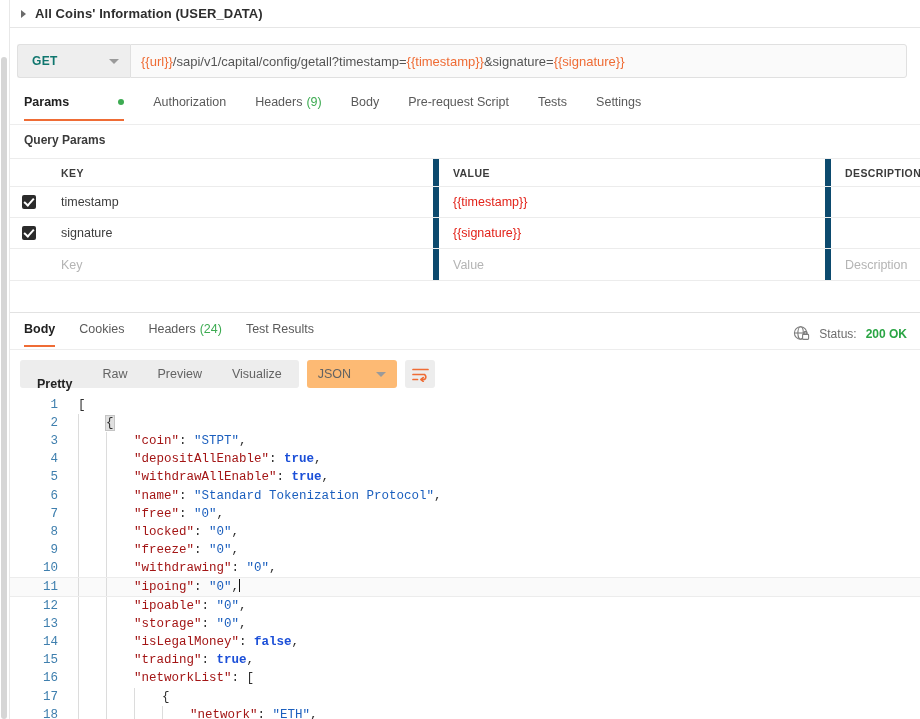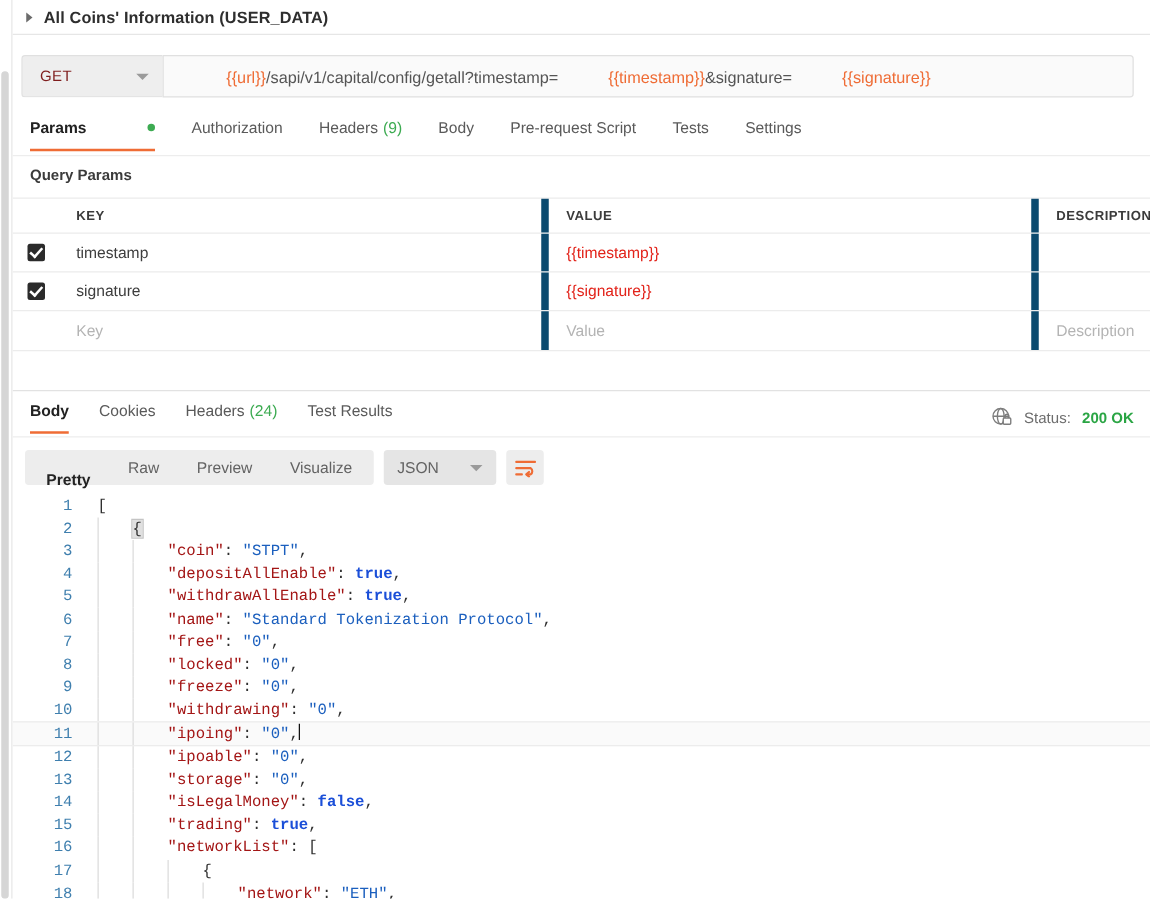--- a/index.html
+++ b/index.html
@@ -78,22 +78,22 @@
     border-radius: 3px 0 0 3px;
     display: flex;
     align-items: center;
     justify-content: space-between;
     padding: 0 11px 0 14px;
     box-sizing: border-box;
     cursor: pointer;
   }
   .method-label {
     font-size: 12px;
-    font-weight: normal;
-    color: #7f1d1d;
+    font-weight: bold;
+    color: #0f766e;
     letter-spacing: .3px;
   }
   .tri-down {
     width: 0; height: 0;
     border-left: 5px solid transparent;
     border-right: 5px solid transparent;
     border-top: 5px solid #9a9a9a;
   }
   .url-box {
     flex: 1;
@@ -103,21 +103,21 @@
     display: flex;
     align-items: center;
     padding-left: 10px;
     font-size: 13px;
     color: #555;
     box-sizing: border-box;
     overflow: hidden;
     white-space: nowrap;
     cursor: text;
   }
-  .var { color: #ef6c35; margin-left: 40px; }
+  .var { color: #ef6c35; }
 
   
   .req-tabs {
     position: absolute;
     left: 10px; top: 92px;
     width: 910px; height: 33px;
     display: flex;
     align-items: flex-start;
     border-bottom: 1px solid #ededed;
     box-sizing: border-box;
@@ -267,21 +267,21 @@
     padding: 0 15px;
     font-size: 12.5px;
     color: #636363;
     cursor: pointer;
     border-radius: 3px;
     white-space: nowrap;
   }
   .seg-item.active { color: #232323; font-weight: bold; margin-top: 20px; }
   .pill {
     height: 28px;
-    background: #e5e5e5;
+    background: #fdba74;
     border-radius: 3px;
     display: flex;
     align-items: center;
     gap: 25px;
     padding: 0 11px;
     cursor: pointer;
     text-align: right;
   }
   .pill-label { font-size: 12.5px; color: #636363; }
   .wrapbtn {

